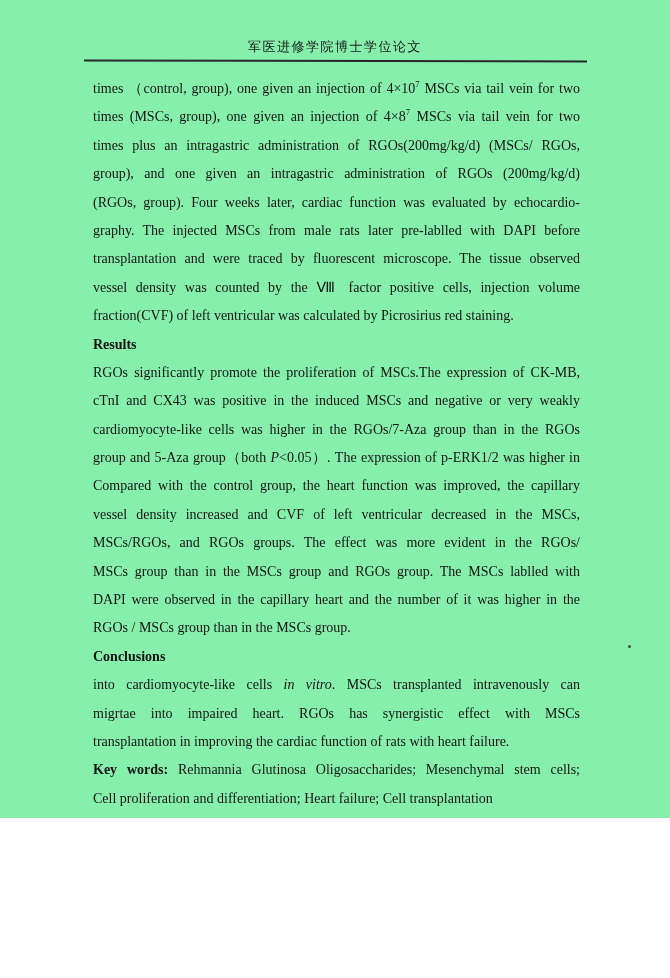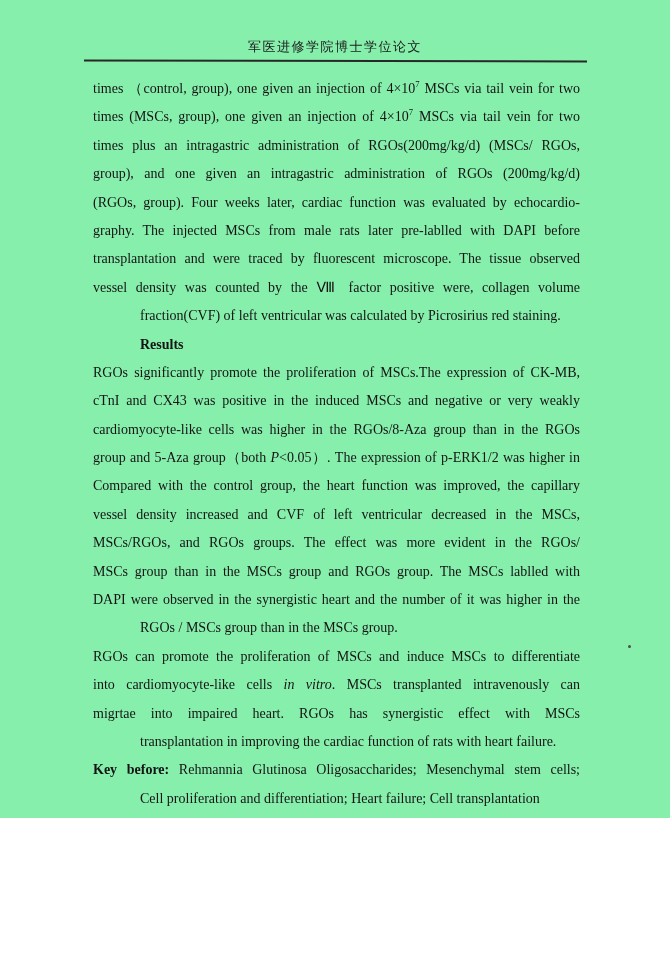--- a/index.html
+++ b/index.html
@@ -43,21 +43,20 @@
     font-size: 14px;
     line-height: 28.4px;
     height: 28.4px;
     text-align: justify;
     text-align-last: justify;
     color: #141414;
   }
   .line.nojust {
     text-align: left;
     text-align-last: left;
-    margin-left: 47px;
   }
   .b { font-weight: bold; }
   .i { font-style: italic; }
   .sup { font-size: 0.62em; vertical-align: super; line-height: 0; }
   .page-number {
     position: absolute;
     top: 907px;
     left: 0;
     width: 100%;
     text-align: center;
@@ -81,44 +80,44 @@
 <div class="page">
 
   <div class="page-header">
     <span class="header-title">军医进修学院博士学位论文</span>
   </div>
 
   <div class="header-rule"></div>
 
   <div class="abstract-body">
       <div class="line"><span>times （control, group), one given an injection of 4×10</span><span class="sup">7</span><span> MSCs via tail vein for two</span></div>
-      <div class="line"><span>times (MSCs, group), one given an injection of 4×10</span><span class="sup">7</span><span> MSCs via tail vein for two</span></div>
+      <div class="line"><span>times (MSCs, group), one given an injection of 4×8</span><span class="sup">7</span><span> MSCs via tail vein for two</span></div>
       <div class="line"><span>times plus an intragastric administration of RGOs(200mg/kg/d) (MSCs/ RGOs,</span></div>
       <div class="line"><span>group), and one given an intragastric administration of RGOs (200mg/kg/d)</span></div>
       <div class="line"><span>(RGOs, group). Four weeks later, cardiac function was evaluated by echocardio-</span></div>
       <div class="line"><span>graphy. The injected MSCs from male rats later pre-lablled with DAPI before</span></div>
       <div class="line"><span>transplantation and were traced by fluorescent microscope. The tissue observed</span></div>
-      <div class="line"><span>vessel density was counted by the Ⅷ factor positive were, collagen volume</span></div>
+      <div class="line"><span>vessel density was counted by the Ⅷ factor positive cells, injection volume</span></div>
       <div class="line nojust"><span>fraction(CVF) of left ventricular was calculated by Picrosirius red staining.</span></div>
       <div class="line nojust"><span class="b">Results</span></div>
       <div class="line"><span>RGOs significantly promote the proliferation of MSCs.The expression of CK-MB,</span></div>
       <div class="line"><span>cTnI and CX43 was positive in the induced MSCs and negative or very weakly</span></div>
-      <div class="line"><span>cardiomyocyte-like cells was higher in the RGOs/8-Aza group than in the RGOs</span></div>
+      <div class="line"><span>cardiomyocyte-like cells was higher in the RGOs/7-Aza group than in the RGOs</span></div>
       <div class="line"><span>group and 5-Aza group（both </span><span class="i">P</span><span>&lt;0.05）. The expression of p-ERK1/2 was higher in</span></div>
       <div class="line"><span>Compared with the control group, the heart function was improved, the capillary</span></div>
       <div class="line"><span>vessel density increased and CVF of left ventricular decreased in the MSCs,</span></div>
       <div class="line"><span>MSCs/RGOs, and RGOs groups. The effect was more evident in the RGOs/</span></div>
       <div class="line"><span>MSCs group than in the MSCs group and RGOs group. The MSCs lablled with</span></div>
-      <div class="line"><span>DAPI were observed in the synergistic heart and the number of it was higher in the</span></div>
+      <div class="line"><span>DAPI were observed in the capillary heart and the number of it was higher in the</span></div>
       <div class="line nojust"><span>RGOs / MSCs group than in the MSCs group.</span></div>
-      <div class="line"><span>RGOs can promote the proliferation of MSCs and induce MSCs to differentiate</span></div>
+      <div class="line nojust"><span class="b">Conclusions</span></div>
       <div class="line"><span>into cardiomyocyte-like cells </span><span class="i">in vitro</span><span>. MSCs transplanted intravenously can</span></div>
       <div class="line"><span>migrtae into impaired heart. RGOs has synergistic effect with MSCs</span></div>
       <div class="line nojust"><span>transplantation in improving the cardiac function of rats with heart failure.</span></div>
-      <div class="line"><span class="b">Key before: </span><span>Rehmannia Glutinosa Oligosaccharides; Mesenchymal stem cells;</span></div>
+      <div class="line"><span class="b">Key words: </span><span>Rehmannia Glutinosa Oligosaccharides; Mesenchymal stem cells;</span></div>
       <div class="line nojust"><span>Cell proliferation and differentiation; Heart failure; Cell transplantation</span></div>
     </div>
 
   <div class="scan-speck"></div>
 
   <div class="page-number">5</div>
 
 </div>
 
 </body></html>

